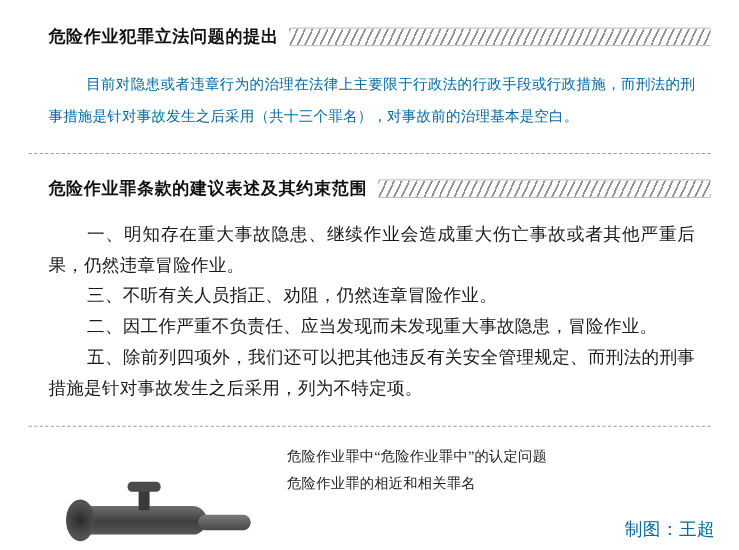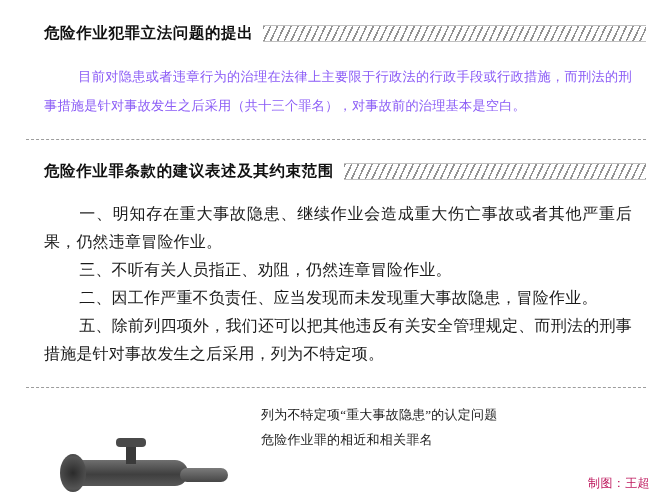--- a/index.html
+++ b/index.html
@@ -56,21 +56,21 @@
   
   .para-block {
     padding: 0 40px 0 44px;
   }
   .para {
     font-size: 13.2px;
     line-height: 29px;
     text-align: justify;
     text-justify: inter-ideograph;
     margin: 0;
-    color: #8b5cf6;
+    color: #0369a1;
     letter-spacing: 0.2px;
   }
   .para.indent {
     text-indent: 2.6em;
   }
   .list-item {
     font-size: 16px;
     line-height: 28px;
     margin: 0;
     text-align: justify;
@@ -165,22 +165,22 @@
     font-size: 13px;
     line-height: 25px;
     letter-spacing: 0.2px;
     color: #1b1b1b;
   }
 
   .credit {
     position: absolute;
     right: 22px;
     bottom: 8px;
-    font-size: 12px;
-    color: #be185d;
+    font-size: 16px;
+    color: #0369a1;
     letter-spacing: 0.4px;
   }
 </style>
 </head>
 <body>
 
 <div class="page">
 
   <div class="sp18"></div>
 
@@ -221,21 +221,21 @@
 
       <div class="pipe-big"></div>
       <div class="pipe-big-cap"></div>
       <div class="pipe-small"></div>
       <div class="valve"></div>
       <div class="valve-top"></div>
 
     </div>
 
     <div class="bottom-right">
-      <div class="bottom-line">列为不特定项“重大事故隐患”的认定问题</div>
+      <div class="bottom-line">危险作业罪中“危险作业罪中”的认定问题</div>
       <div class="bottom-line">危险作业罪的相近和相关罪名</div>
 
     </div>
   </div>
 
   <div class="credit">制图：王超</div>
 
 </div>
 
 </body></html>

